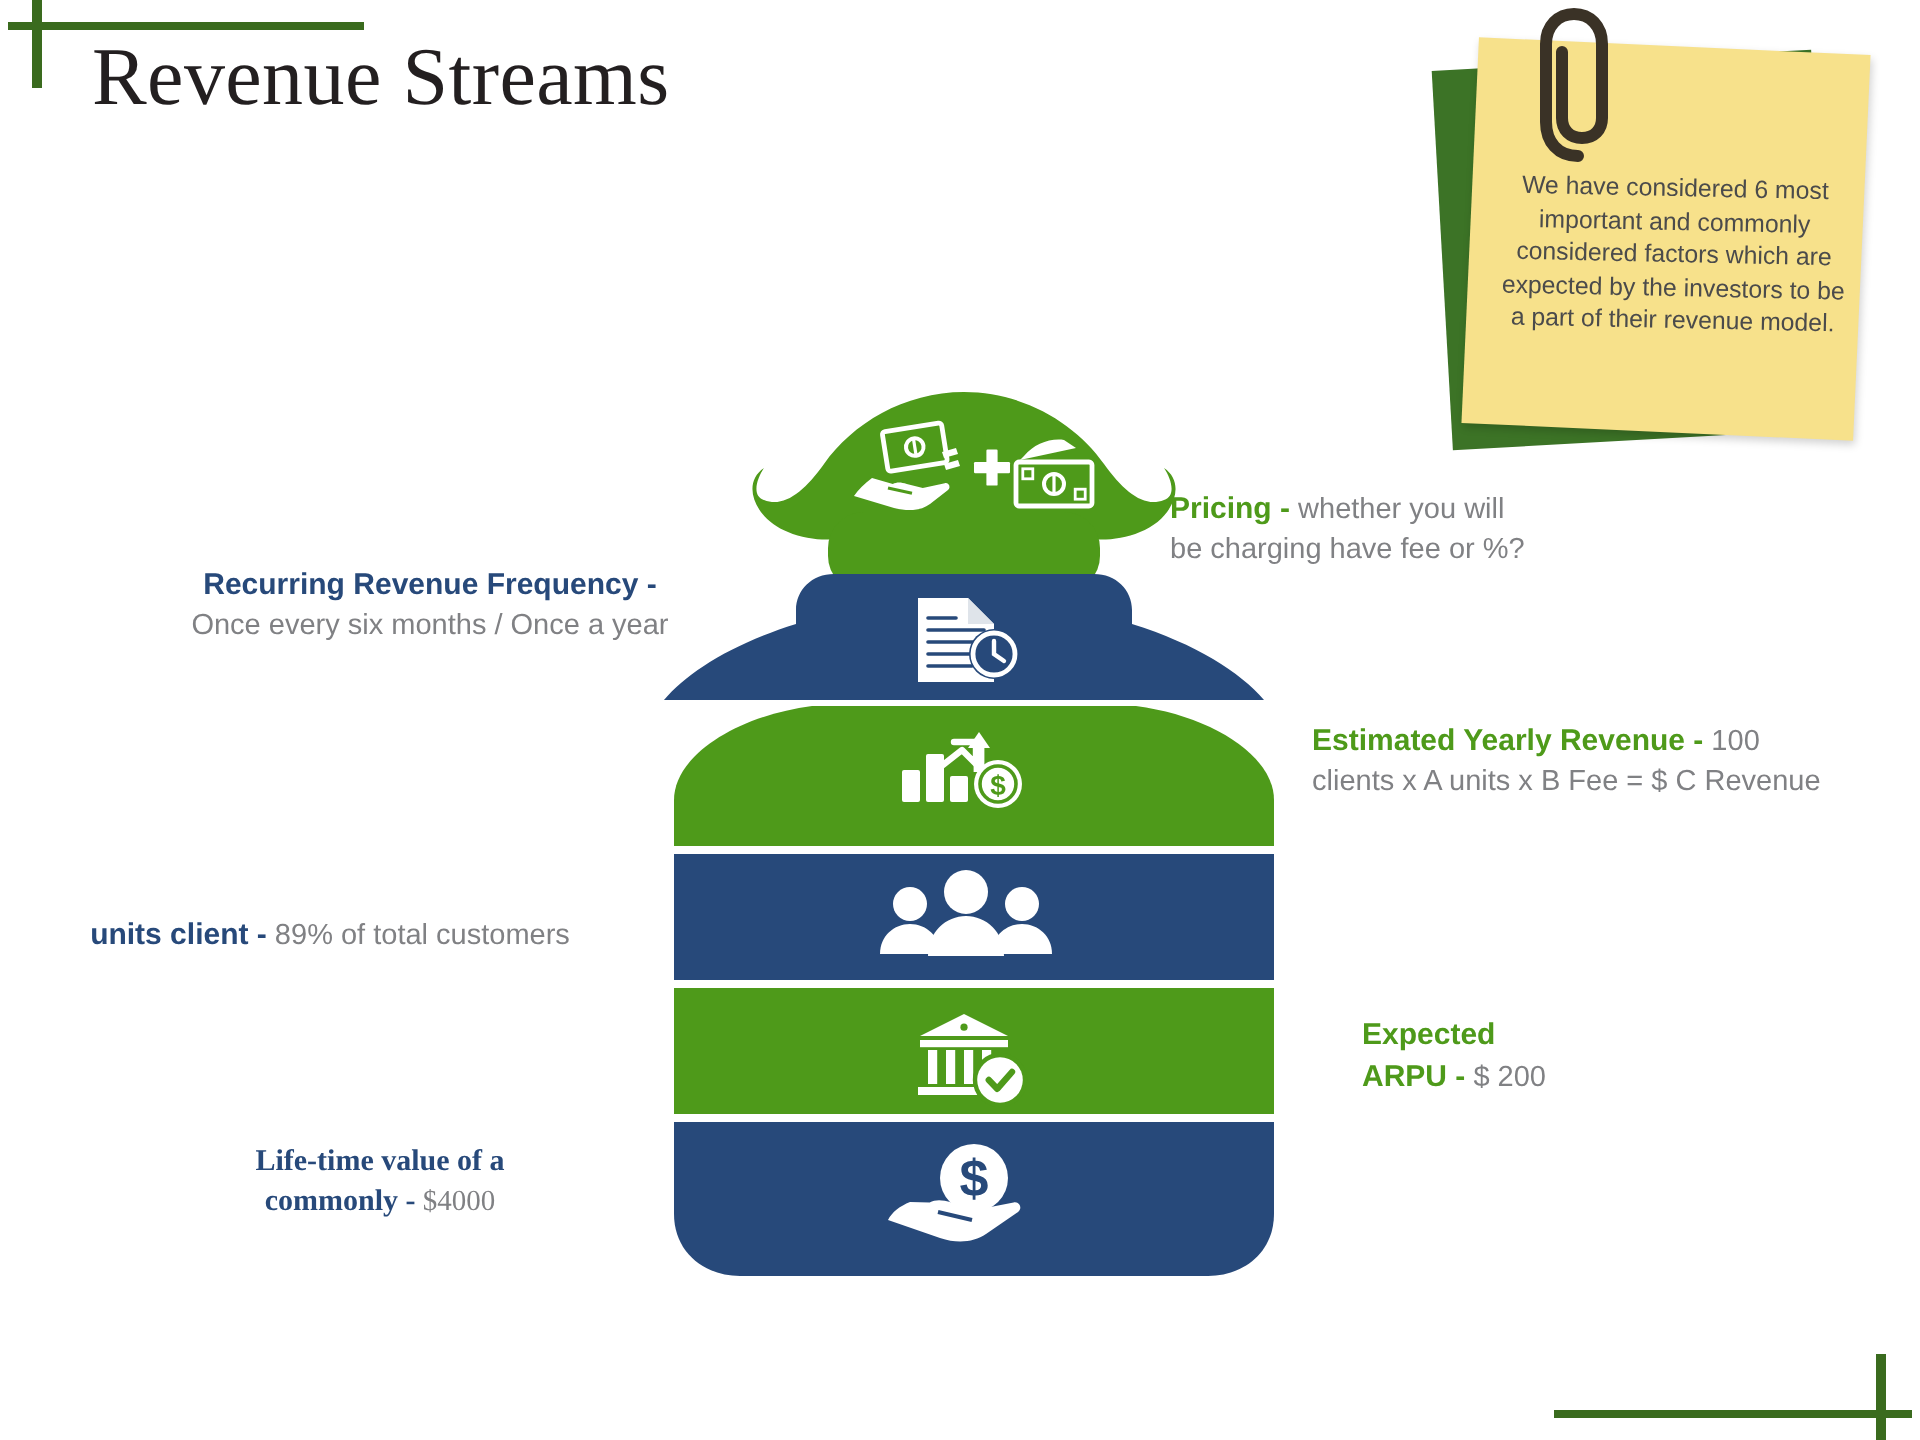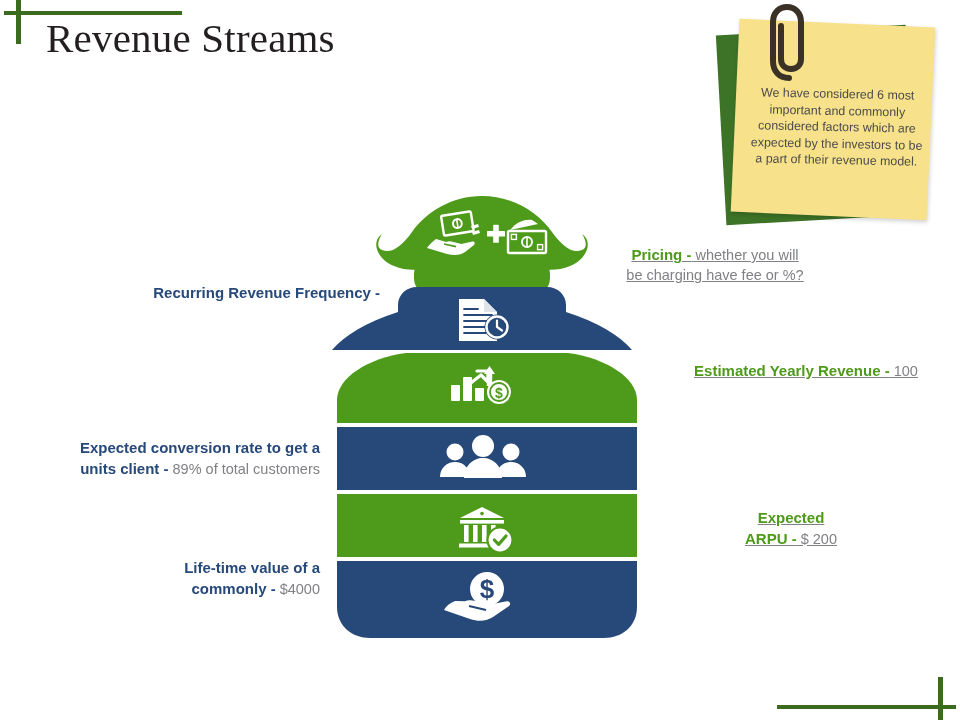--- a/index.html
+++ b/index.html
@@ -84,42 +84,41 @@
     left: 54px; top: -14px;
     width: 44px; height: 78px;
   }
 
   
   #money-bag { position: absolute; left: 0; top: 0; width: 960px; height: 720px; }
 
   
   .label-right {
     position: absolute;
+    text-align: left;
+    font-size: 14.5px;
+    line-height: 19.5px;
+    color: #808184;
+  }
+  .label-left {
+    position: absolute;
     text-align: center;
     font-size: 14.5px;
     line-height: 19.5px;
     color: #808184;
-    text-decoration: underline;
-  }
-  .label-left {
-    position: absolute;
-    text-align: right;
-    font-size: 14.5px;
-    line-height: 19.5px;
-    color: #808184;
   }
   .lbl-green { color: #4E9A1A; font-weight: bold; font-size: 15px; }
   .lbl-blue  { color: #27497A; font-weight: bold; font-size: 15px; }
 
   #label-pricing        { left: 585px; top: 245px;  width: 260px; }
   #label-estimated      { left: 656px; top: 361px;  width: 300px; }
-  #label-arpu           { left: 666px; top: 508px;  width: 250px; }
+  #label-arpu           { left: 681px; top: 508px;  width: 250px; }
   #label-recurring      { left: 50px;  top: 283px;  width: 330px; }
   #label-conversion     { left: 10px;  top: 438px;  width: 310px; }
-  #label-lifetime       { left: 60px;  top: 558px;  width: 260px; }
+  #label-lifetime       { left: 60px;  top: 572px;  width: 260px; font-family: Liberation Serif, serif; }
 </style>
 </head>
 <body>
 
 <div id="deco-tl-v"></div>
 <div id="deco-tl-h"></div>
 <div id="deco-br-v"></div>
 <div id="deco-br-h"></div>
 
 <div id="page-title">Revenue Streams</div>
@@ -278,32 +277,34 @@
   </g>
 </svg>
 
 <div class="label-right" id="label-pricing">
   <span class="lbl-green">Pricing -</span><span> whether you will</span><br>
   <span>be charging have fee or %?</span>
 </div>
 
 <div class="label-right" id="label-estimated">
   <span class="lbl-green">Estimated Yearly Revenue -</span><span> 100</span><br>
+  <span>clients x A units x B Fee = $ C Revenue</span>
 </div>
 
 <div class="label-right" id="label-arpu">
   <span class="lbl-green">Expected</span><br>
   <span class="lbl-green">ARPU -</span><span> $ 200</span>
 </div>
 
 <div class="label-left" id="label-recurring">
   <span class="lbl-blue">Recurring Revenue Frequency -</span><br>
+  <span>Once every six months / Once a year</span>
 </div>
 
 <div class="label-left" id="label-conversion">
-  <span class="lbl-blue">Expected conversion rate to get a</span><br>
+  <br>
   <span class="lbl-blue">units client -</span><span> 89% of total customers</span>
 </div>
 
 <div class="label-left" id="label-lifetime">
   <span class="lbl-blue">Life-time value of a</span><br>
   <span class="lbl-blue">commonly -</span><span> $4000</span>
 </div>
 
 </body></html>

